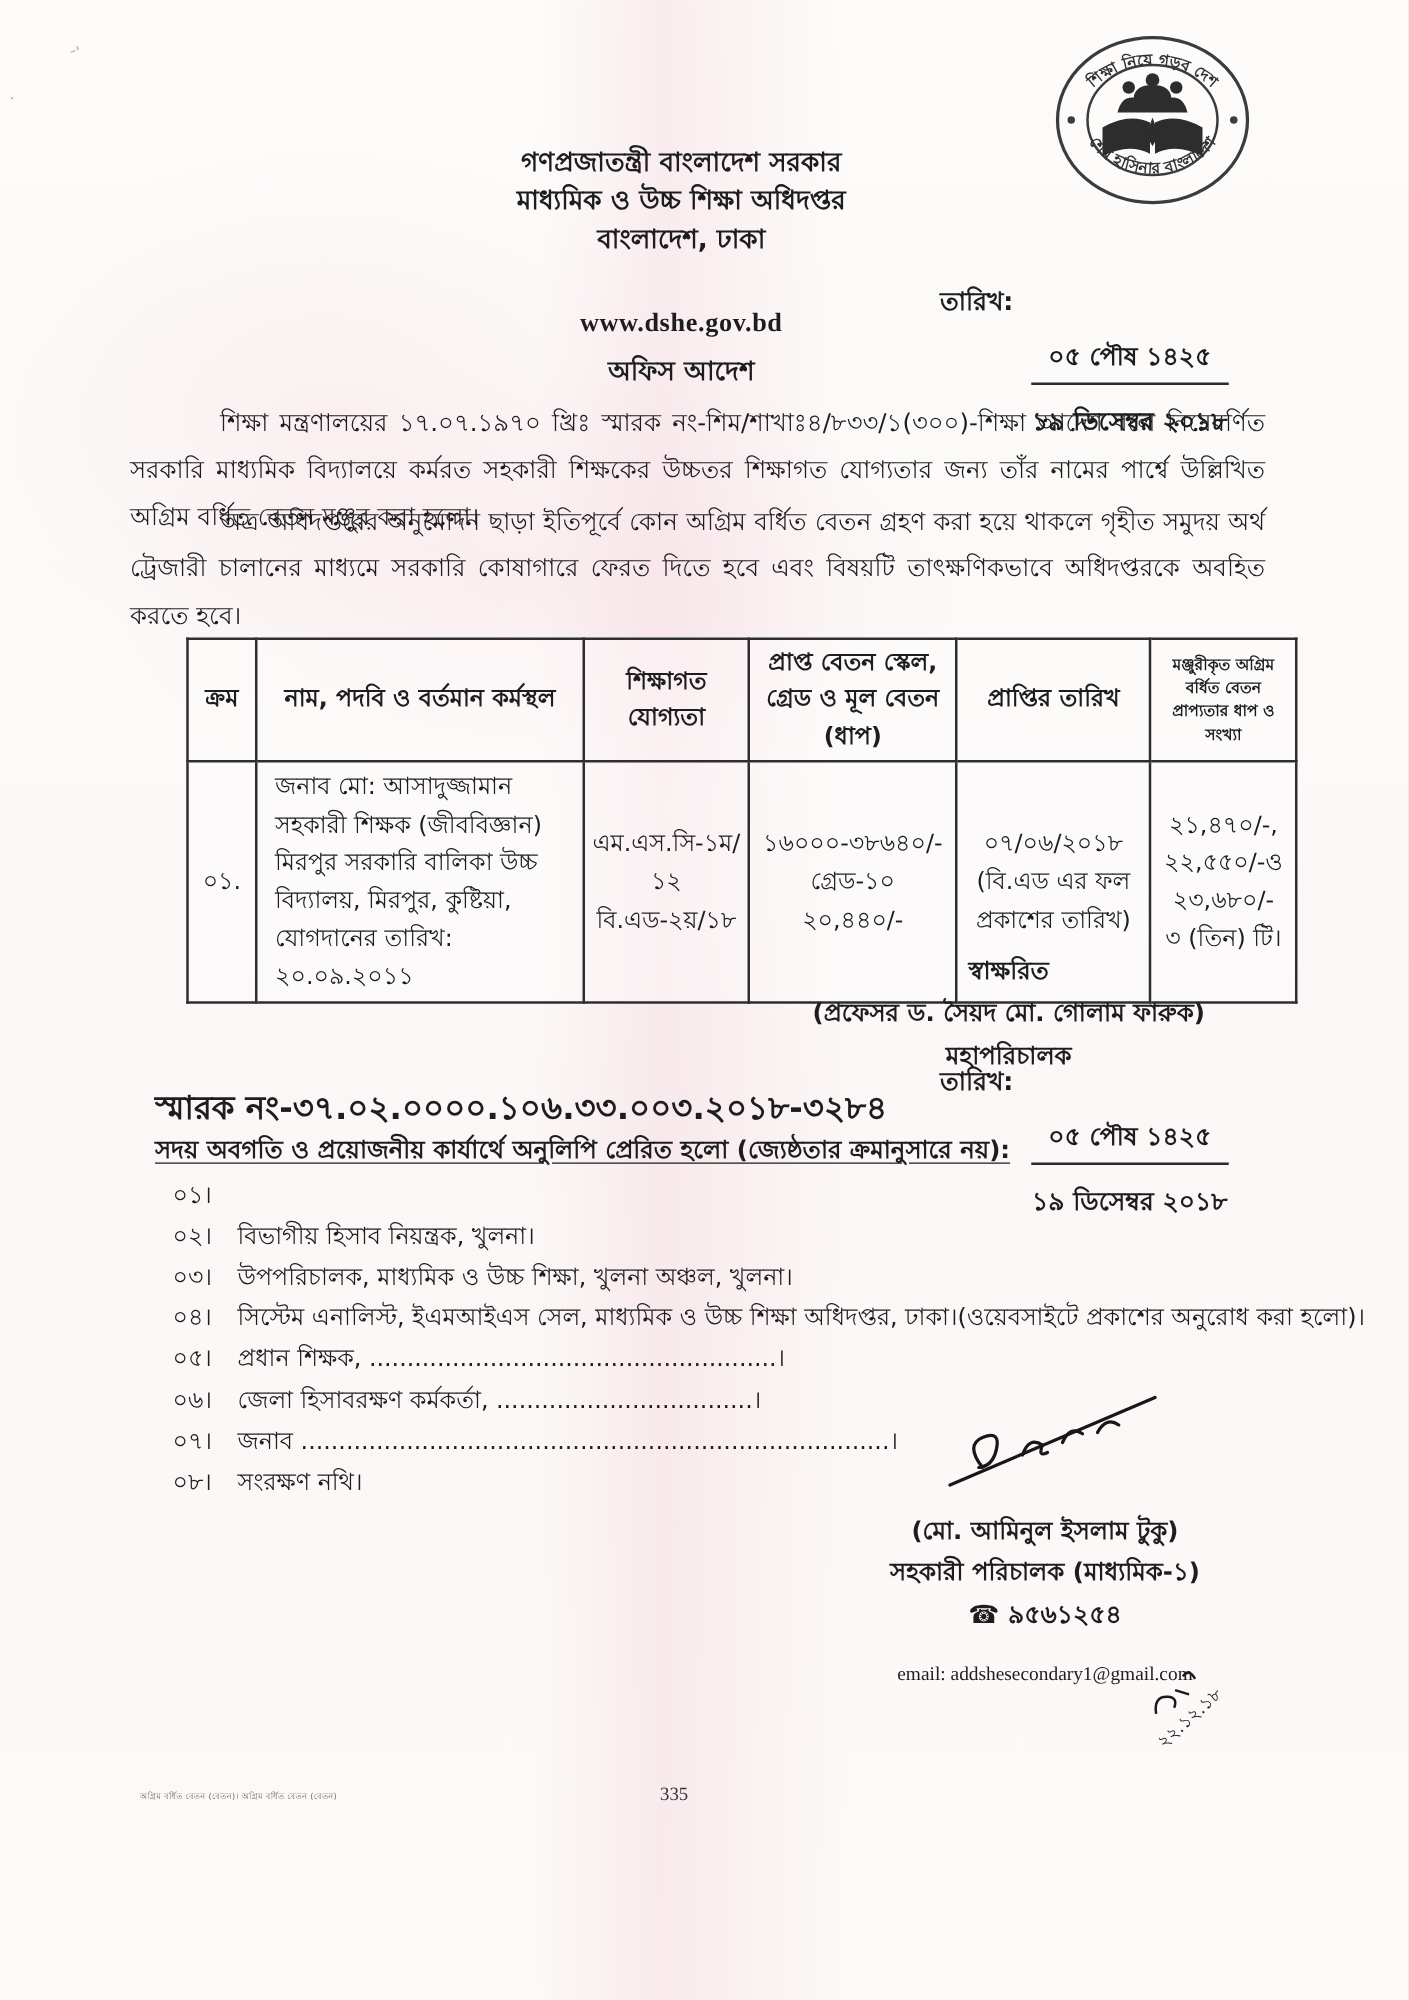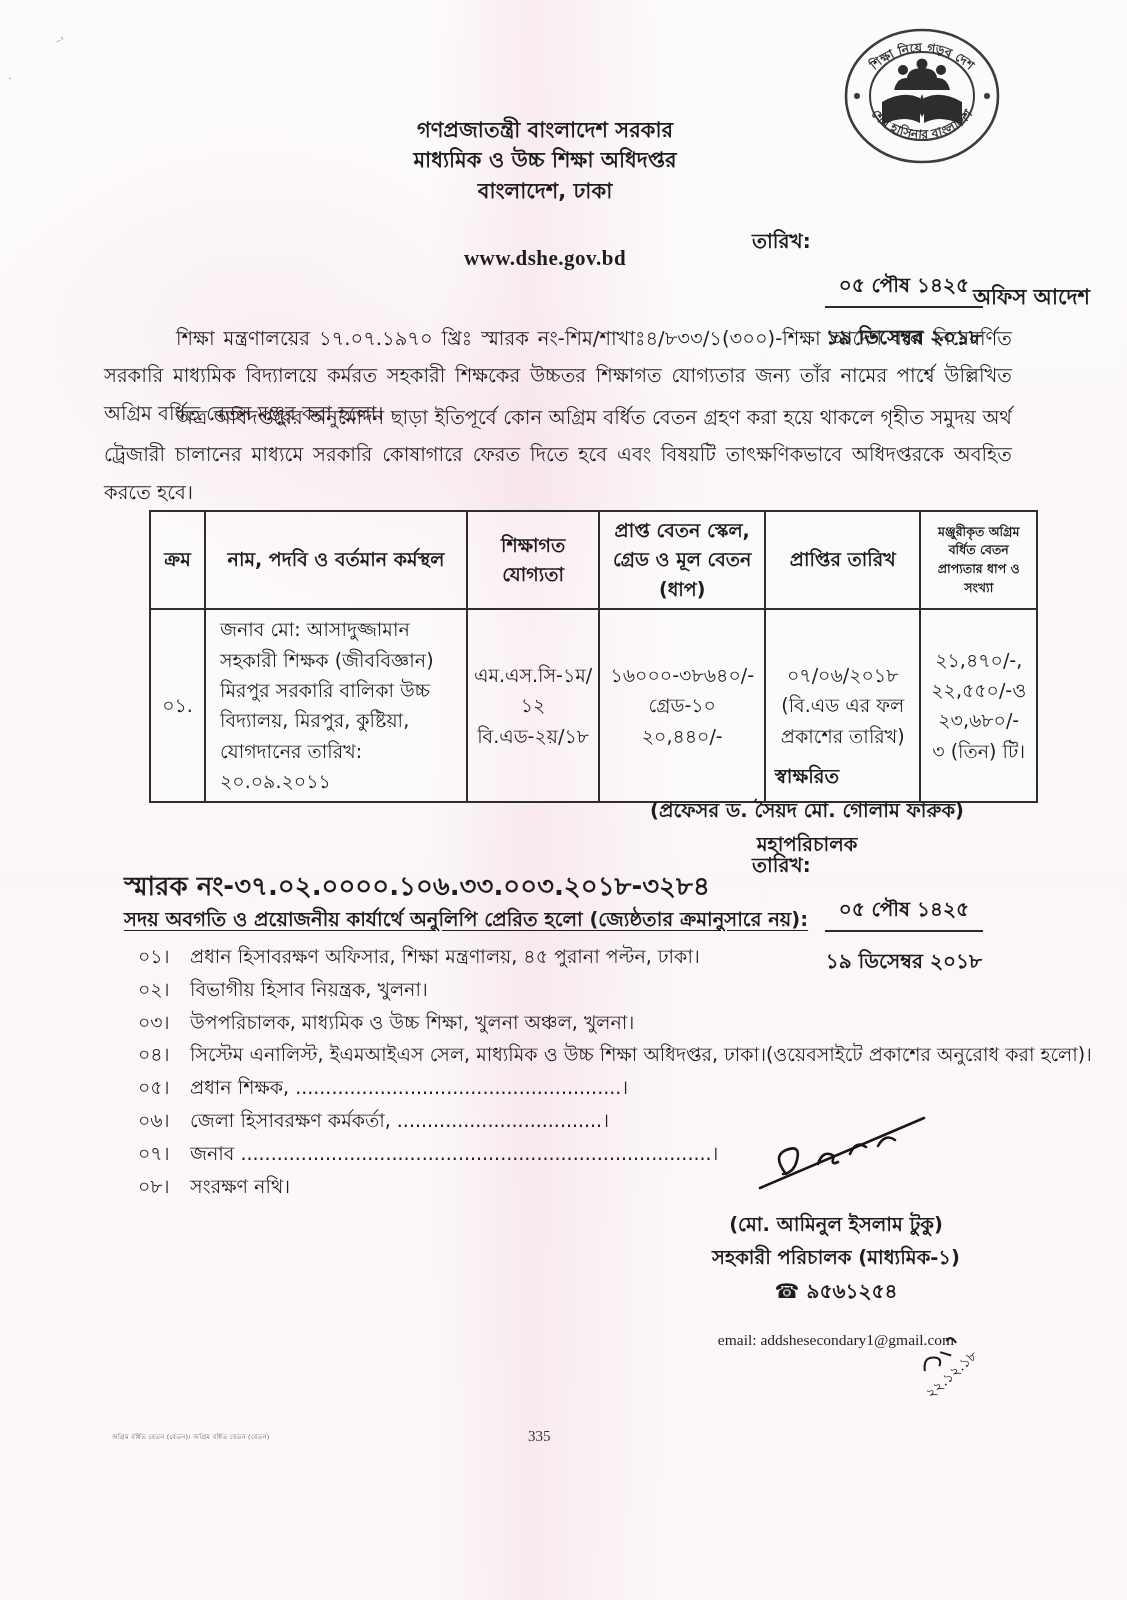--- a/index.html
+++ b/index.html
@@ -23,21 +23,21 @@
   
   .seal { top:26px; left:842px; }
 
   
   .date-block { display:flex; align-items:flex-start; gap:14px; }
   .date-label { font-size:20px; font-weight:600; }
   .date-frac { display:flex; flex-direction:column; align-items:center;margin-top:44px; }
   .date-frac .top { font-size:20px; font-weight:700; padding:0 14px 3px 14px; border-bottom:2.5px solid #2b2b2b; }
   .date-frac .bottom { font-size:20px; font-weight:700; padding-top:14px; }
 
-  .order-title { top:281px; left:0; width:1090px; text-align:right; font-size:21px; font-weight:700; }
+  .order-title { top:281px; left:0; width:1090px; text-align:center; font-size:21px; font-weight:700; }
 
   .para { left:104px; width:908px; font-size:19.5px; font-weight:500; line-height:1.92; text-align:justify; text-indent:72px; }
   .para1 { top:320px; }
   .para2 { top:399px; }
 
   
   table.grant { top:510px; left:149px; position:absolute; border-collapse:collapse; table-layout:fixed; background:rgba(255,255,255,0.35); }
   table.grant th, table.grant td { border:2.4px solid #2e2e2e; vertical-align:middle; padding:4px 6px; }
   table.grant th { font-size:19px; font-weight:700; text-align:center; line-height:1.55; }
   table.grant th.small { font-size:12.5px; line-height:1.5; }
@@ -172,21 +172,20 @@
     <span class="date-frac">
       <span class="top">০৫ পৌষ ১৪২৫</span>
       <span class="bottom">১৯ ডিসেম্বর ২০১৮</span>
     </span>
   </div>
 
   <div class="abs dist-head">সদয় অবগতি ও প্রয়োজনীয় কার্যার্থে অনুলিপি প্রেরিত হলো (জ্যেষ্ঠতার ক্রমানুসারে নয়):</div>
   <div class="abs dist-list">
     <div class="dist-item">
       <span class="no">০১।</span>
-        <span>প্রধান হিসাবরক্ষণ অফিসার, শিক্ষা মন্ত্রণালয়, ৪৫ পুরানা পল্টন, ঢাকা।</span>
     </div>
     <div class="dist-item">
       <span class="no">০২।</span>
         <span>বিভাগীয়  হিসাব নিয়ন্ত্রক, খুলনা।</span>
     </div>
     <div class="dist-item">
       <span class="no">০৩।</span>
         <span>উপপরিচালক, মাধ্যমিক ও উচ্চ শিক্ষা, খুলনা অঞ্চল, খুলনা।</span>
     </div>
     <div class="dist-item">

